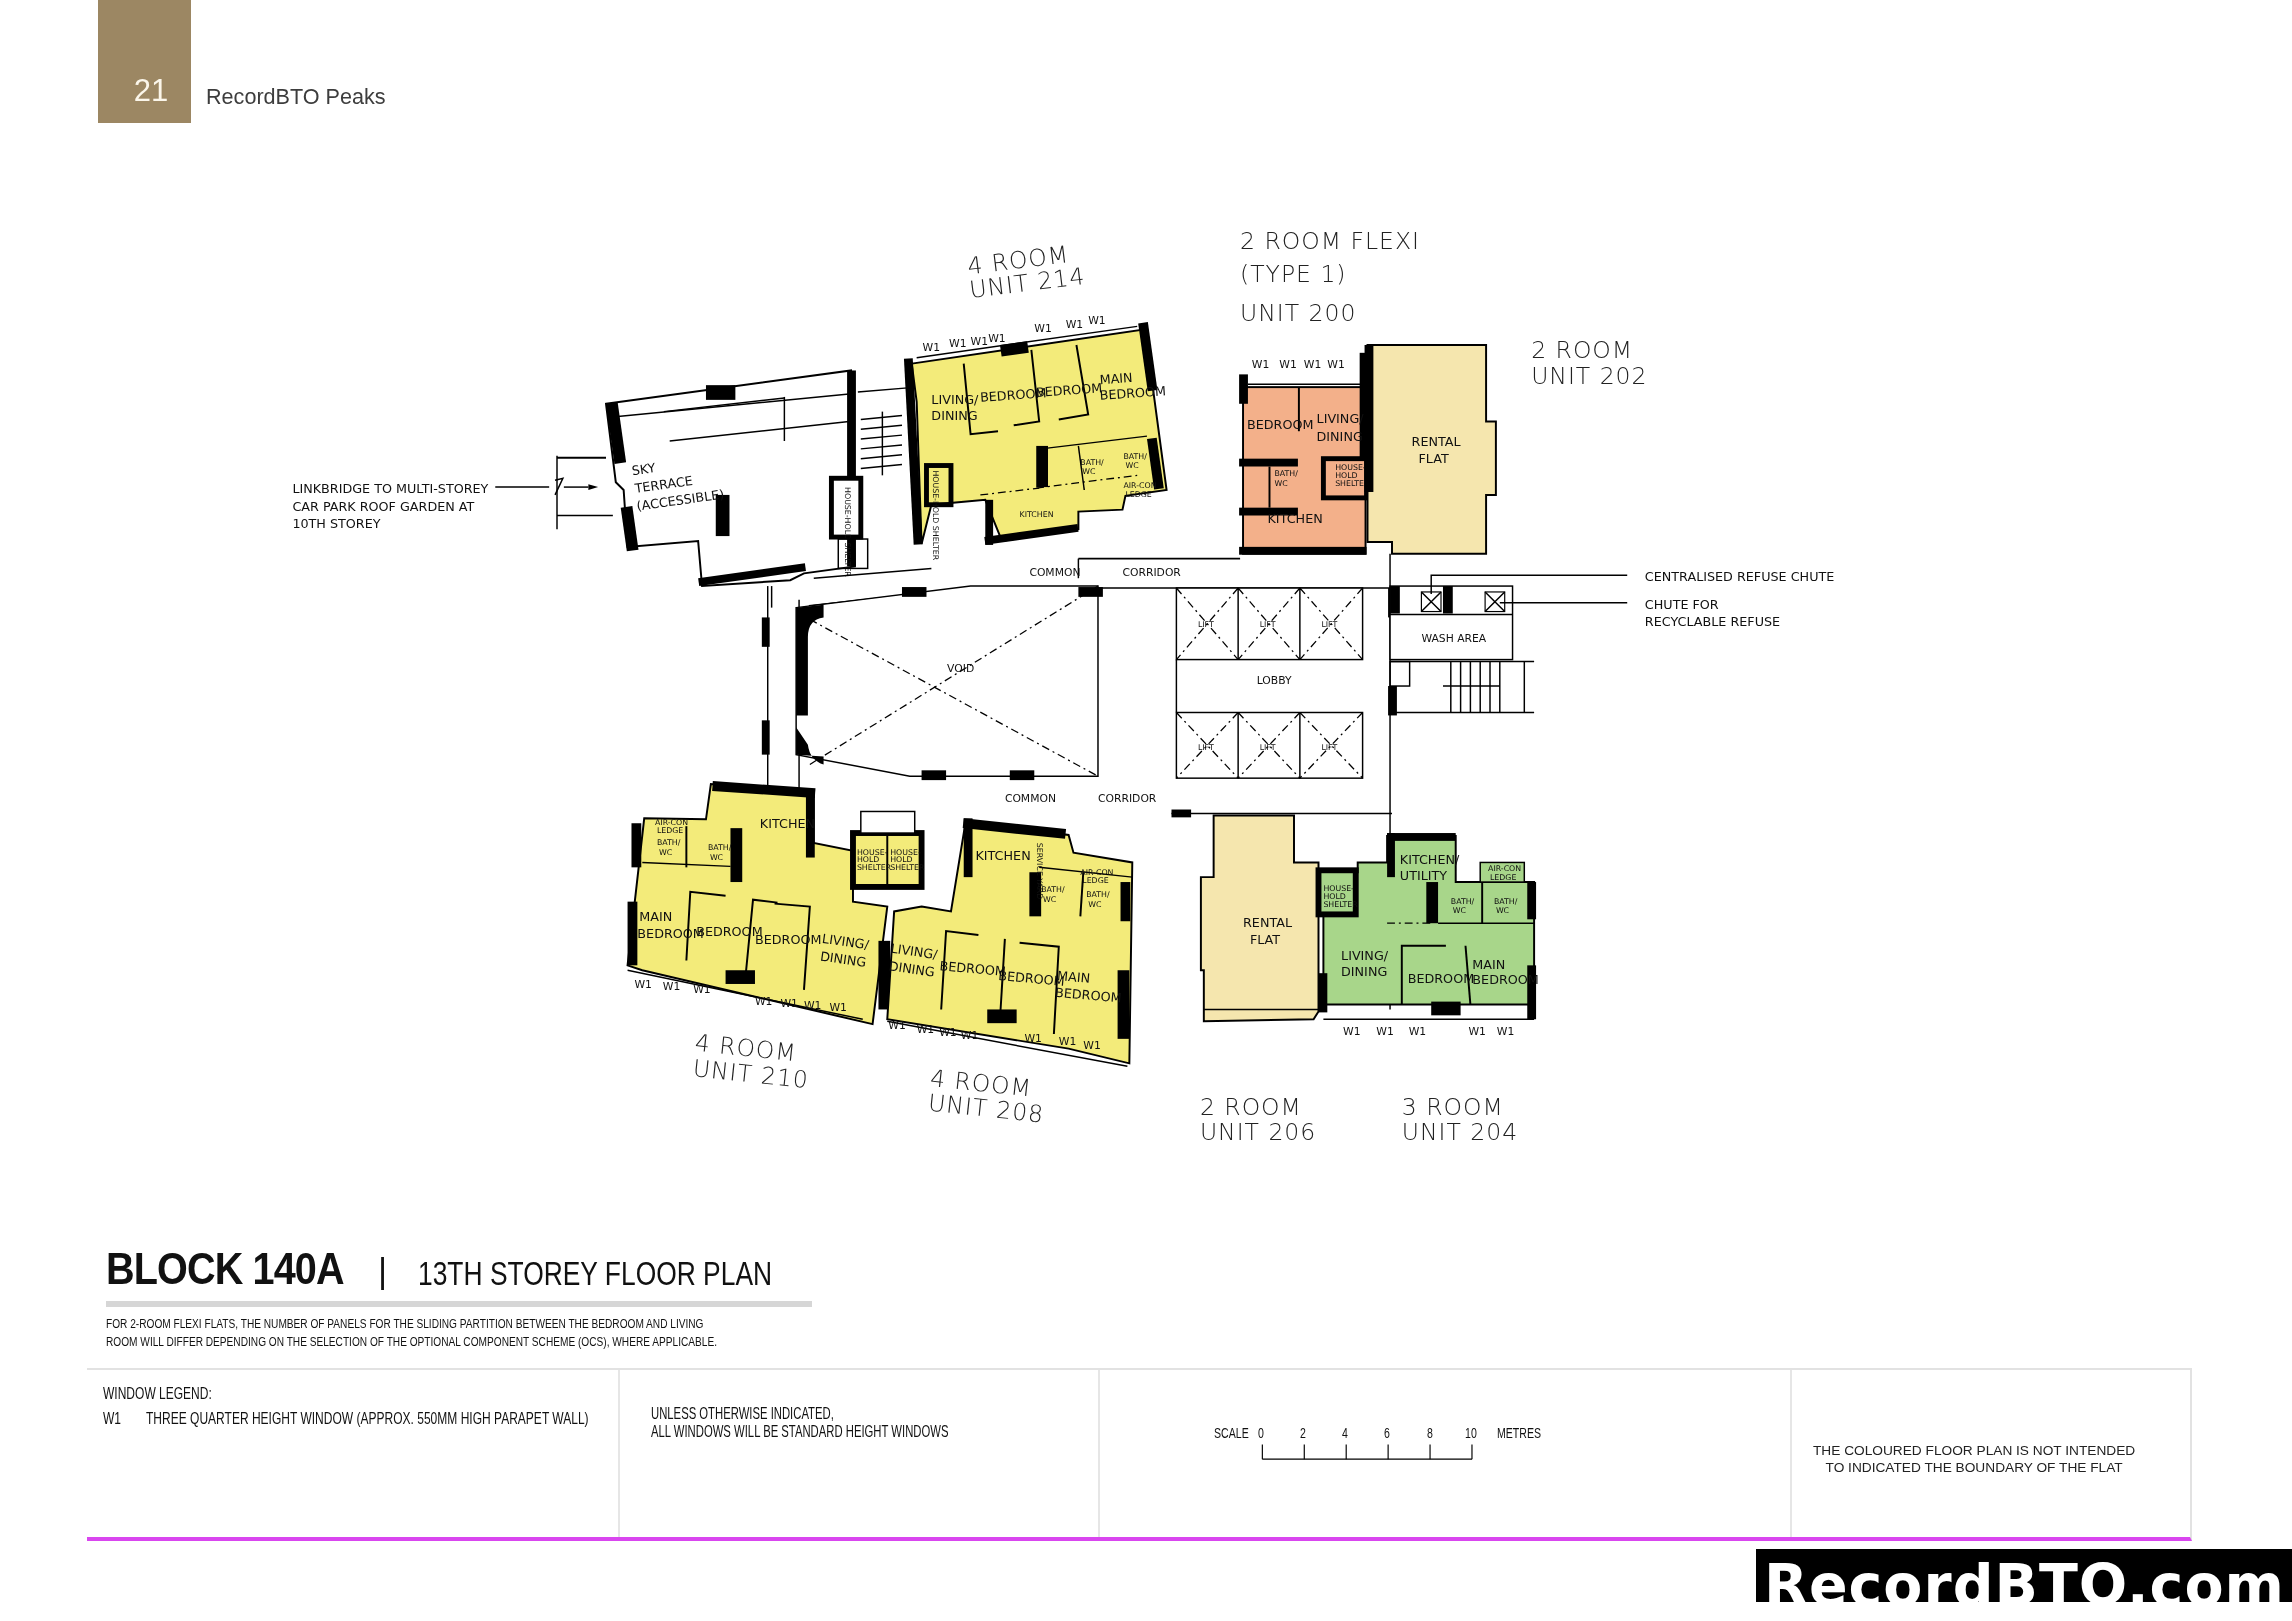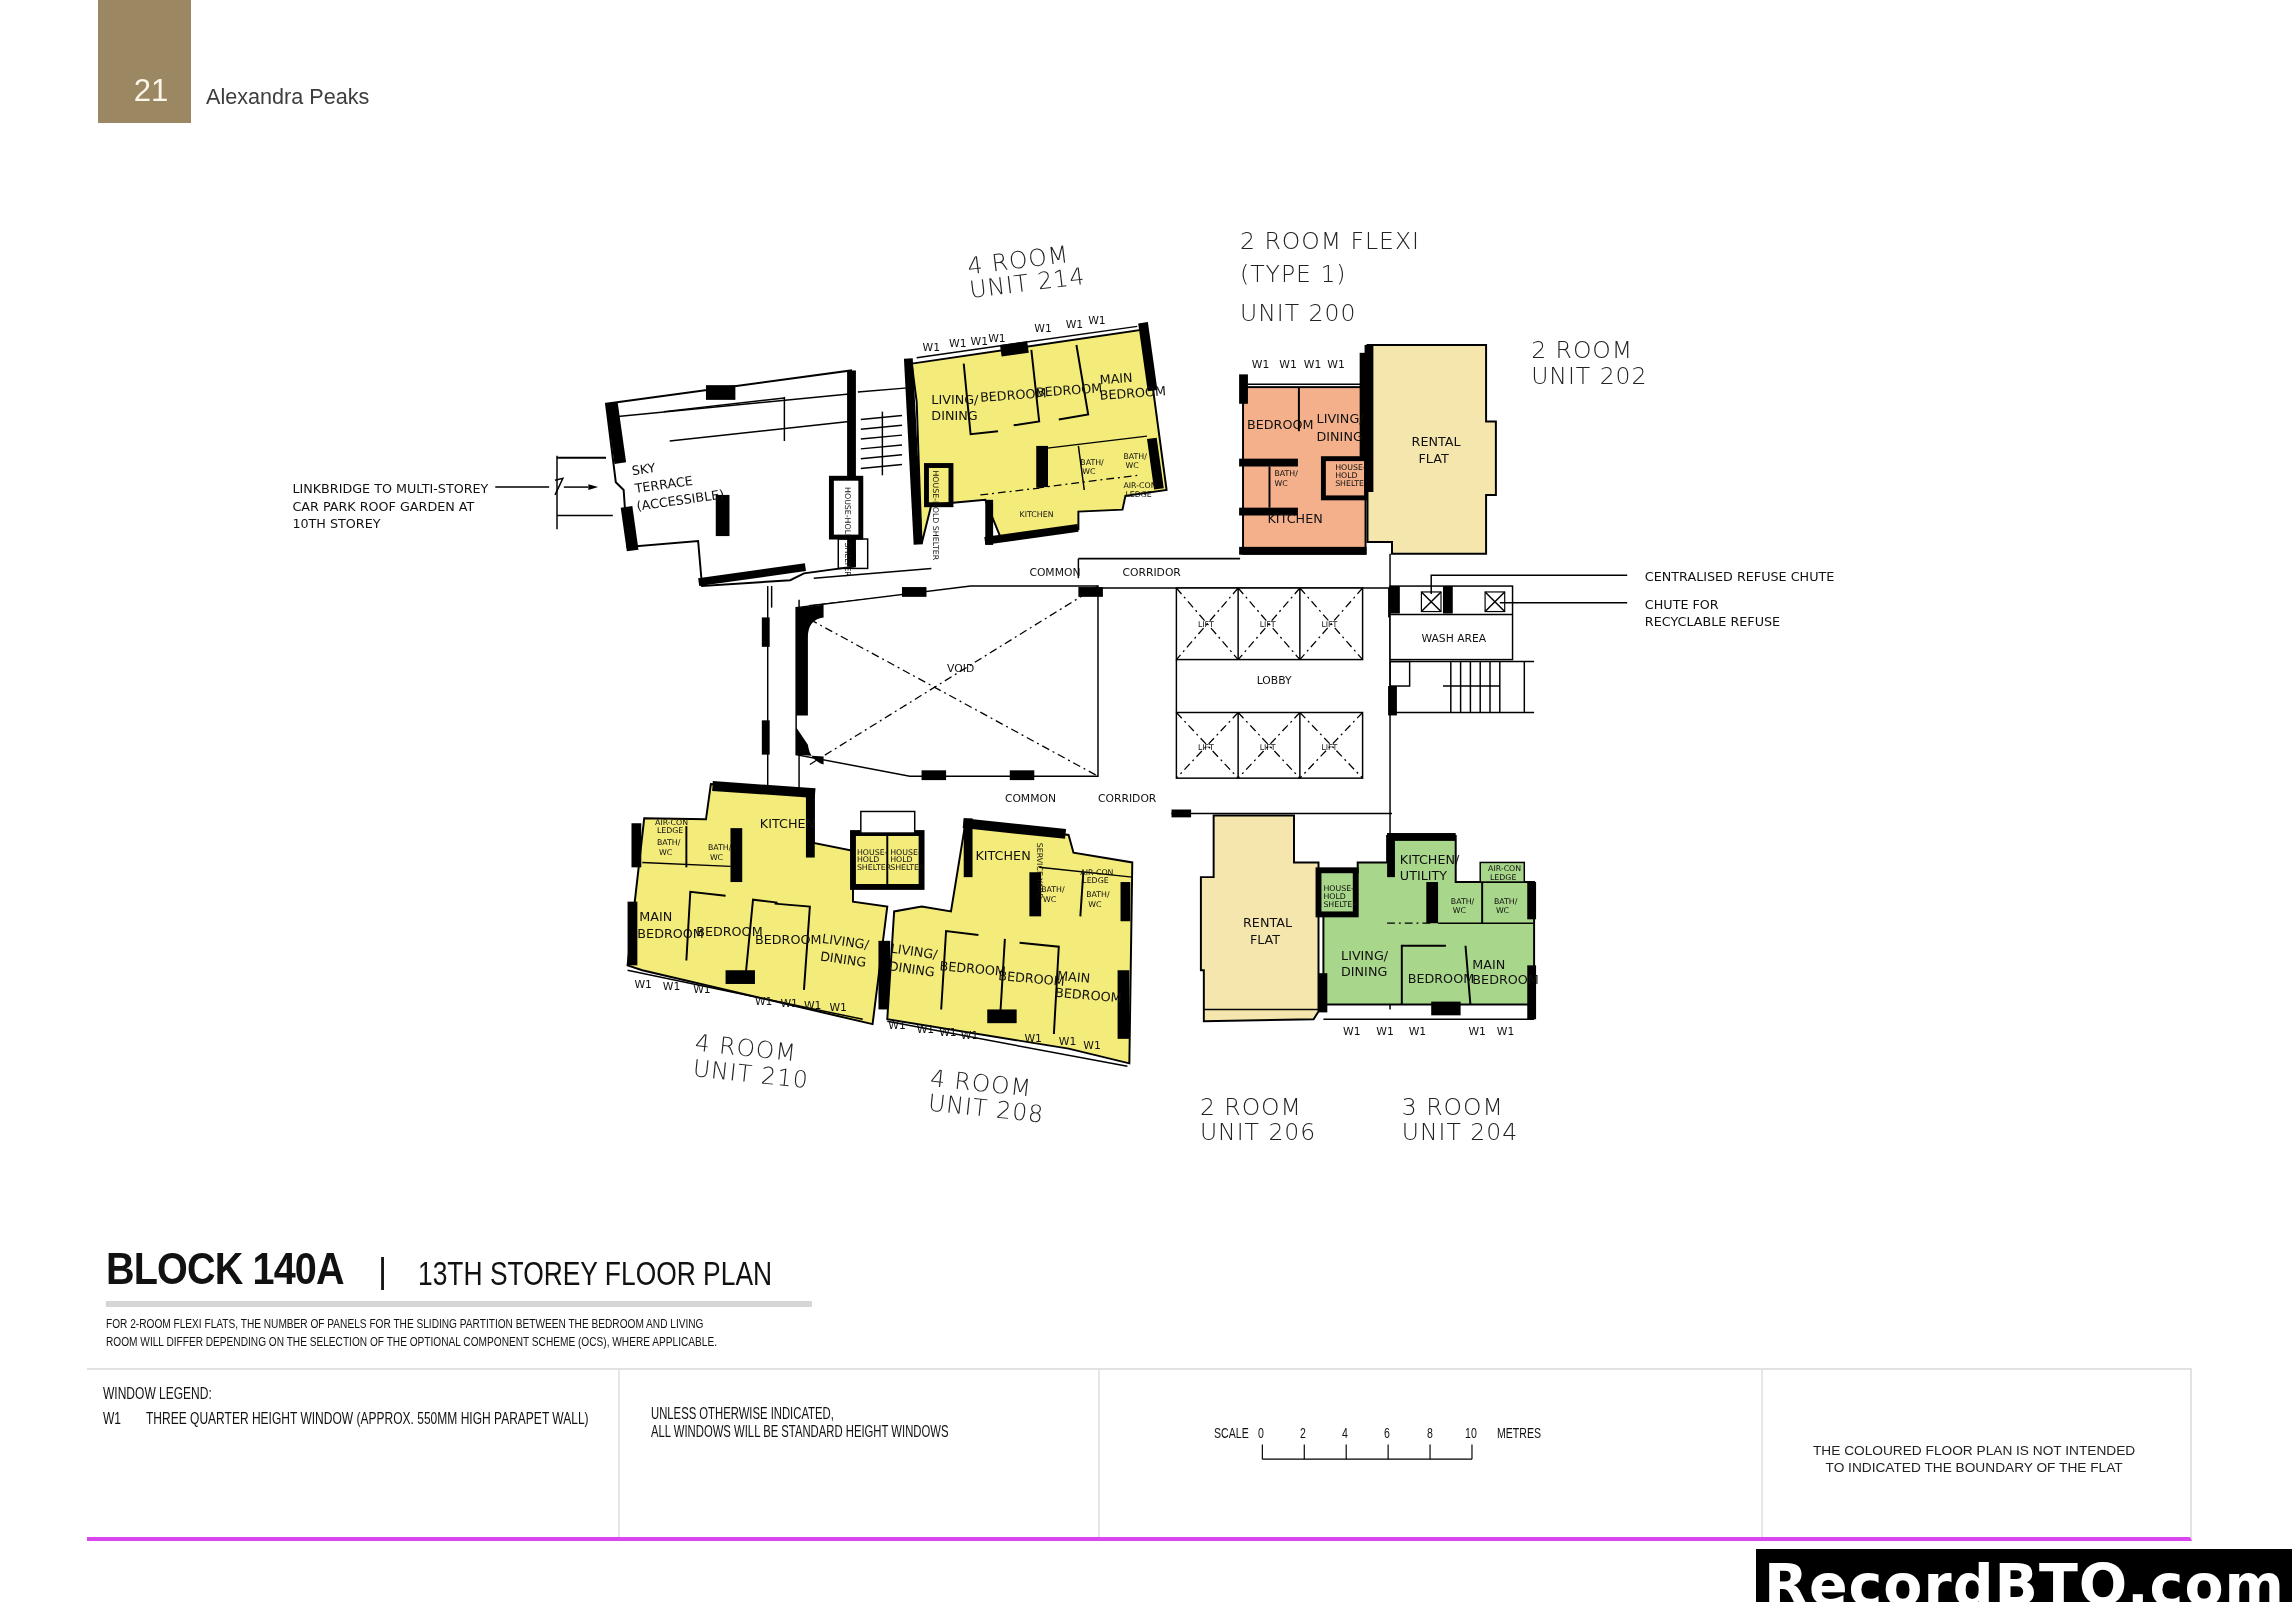--- a/index.html
+++ b/index.html
@@ -27,21 +27,21 @@
   .lt-col { position:absolute; top:0; height:167px; border-right:2px solid #e6e6e6; }
   .cond { font-family:"Liberation Sans", sans-serif; color:#111; transform:scaleX(0.72); transform-origin:left; white-space:nowrap; }
   .watermark { position:absolute; left:1756px; top:1549px; width:537px; height:53px; background:#000; color:#fff; font-family:"DejaVu Sans", sans-serif; font-weight:bold; font-size:57px; line-height:73px; text-align:center; letter-spacing:1px; overflow:hidden; }
 </style>
 </head>
 <body>
 
 <div class="page-tab">
   <div class="page-num">21</div>
 </div>
-<div class="doc-title">Alexandra Peaks</div>
+<div class="doc-title">RecordBTO Peaks</div>
 
 <svg class="plan" width="2293" height="1621" viewBox="0 0 2339 1654">
 
   <g>
     <polygon points="618,412 868,378 872,578 820,585 806,592 716,598 712,552 640,558 636,500 628,492" fill="#fff" stroke="#000" stroke-width="2"></polygon>
     <rect x="618" y="412" width="12" height="62" class="wall" transform="rotate(-8 618 412)"></rect>
     <rect x="633" y="518" width="12" height="45" class="wall" transform="rotate(-8 633 518)"></rect>
     <rect x="720" y="393" width="30" height="15" class="wall"></rect>
     <rect x="864" y="378" width="9" height="200" class="wall"></rect>
     <rect x="712" y="590" width="110" height="8" class="wall" transform="rotate(-8 712 590)"></rect>
@@ -413,21 +413,21 @@
 <div class="legend-table">
   <div class="lt-col" style="left:0;width:531px;">
     <div class="cond" style="position:absolute;left:15.7px;top:13.7px;font-size:16.7px;">WINDOW LEGEND:</div>
     <div class="cond" style="position:absolute;left:15.7px;top:39px;font-size:16.7px;">W1</div>
     <div class="cond" style="position:absolute;left:59px;top:39px;font-size:16.7px;">THREE QUARTER HEIGHT WINDOW (APPROX. 550MM HIGH PARAPET WALL)</div>
   </div>
   <div class="lt-col" style="left:531px;width:480px;">
     <div class="cond" style="position:absolute;left:33px;top:35px;font-size:15.7px;">UNLESS OTHERWISE INDICATED,</div>
     <div class="cond" style="position:absolute;left:33px;top:53px;font-size:15.7px;">ALL WINDOWS WILL BE STANDARD HEIGHT WINDOWS</div>
   </div>
-  <div class="lt-col" style="left:1012px;width:662px;">
+  <div class="lt-col" style="left:1012px;width:662px;padding-left:29px;">
     <div class="cond" style="position:absolute;left:115px;top:55px;font-size:14.7px;">SCALE</div>
     <div style="position:absolute;left:162px;top:55px;width:235px;height:39px;">
       <div class="cond" style="position:absolute;left:-2.9px;top:0;font-size:14.7px;">0</div>
       <div class="cond" style="position:absolute;left:39px;top:0;font-size:14.7px;">2</div>
       <div class="cond" style="position:absolute;left:81px;top:0;font-size:14.7px;">4</div>
       <div class="cond" style="position:absolute;left:123px;top:0;font-size:14.7px;">6</div>
       <div class="cond" style="position:absolute;left:166px;top:0;font-size:14.7px;">8</div>
       <div class="cond" style="position:absolute;left:204px;top:0;font-size:14.7px;">10</div>
       <svg width="225" height="39" style="position:absolute;left:0;top:0;" viewBox="0 0 230 40">
         <line x1="1" y1="20" x2="1" y2="35" stroke="#000" stroke-width="1.2"></line>

